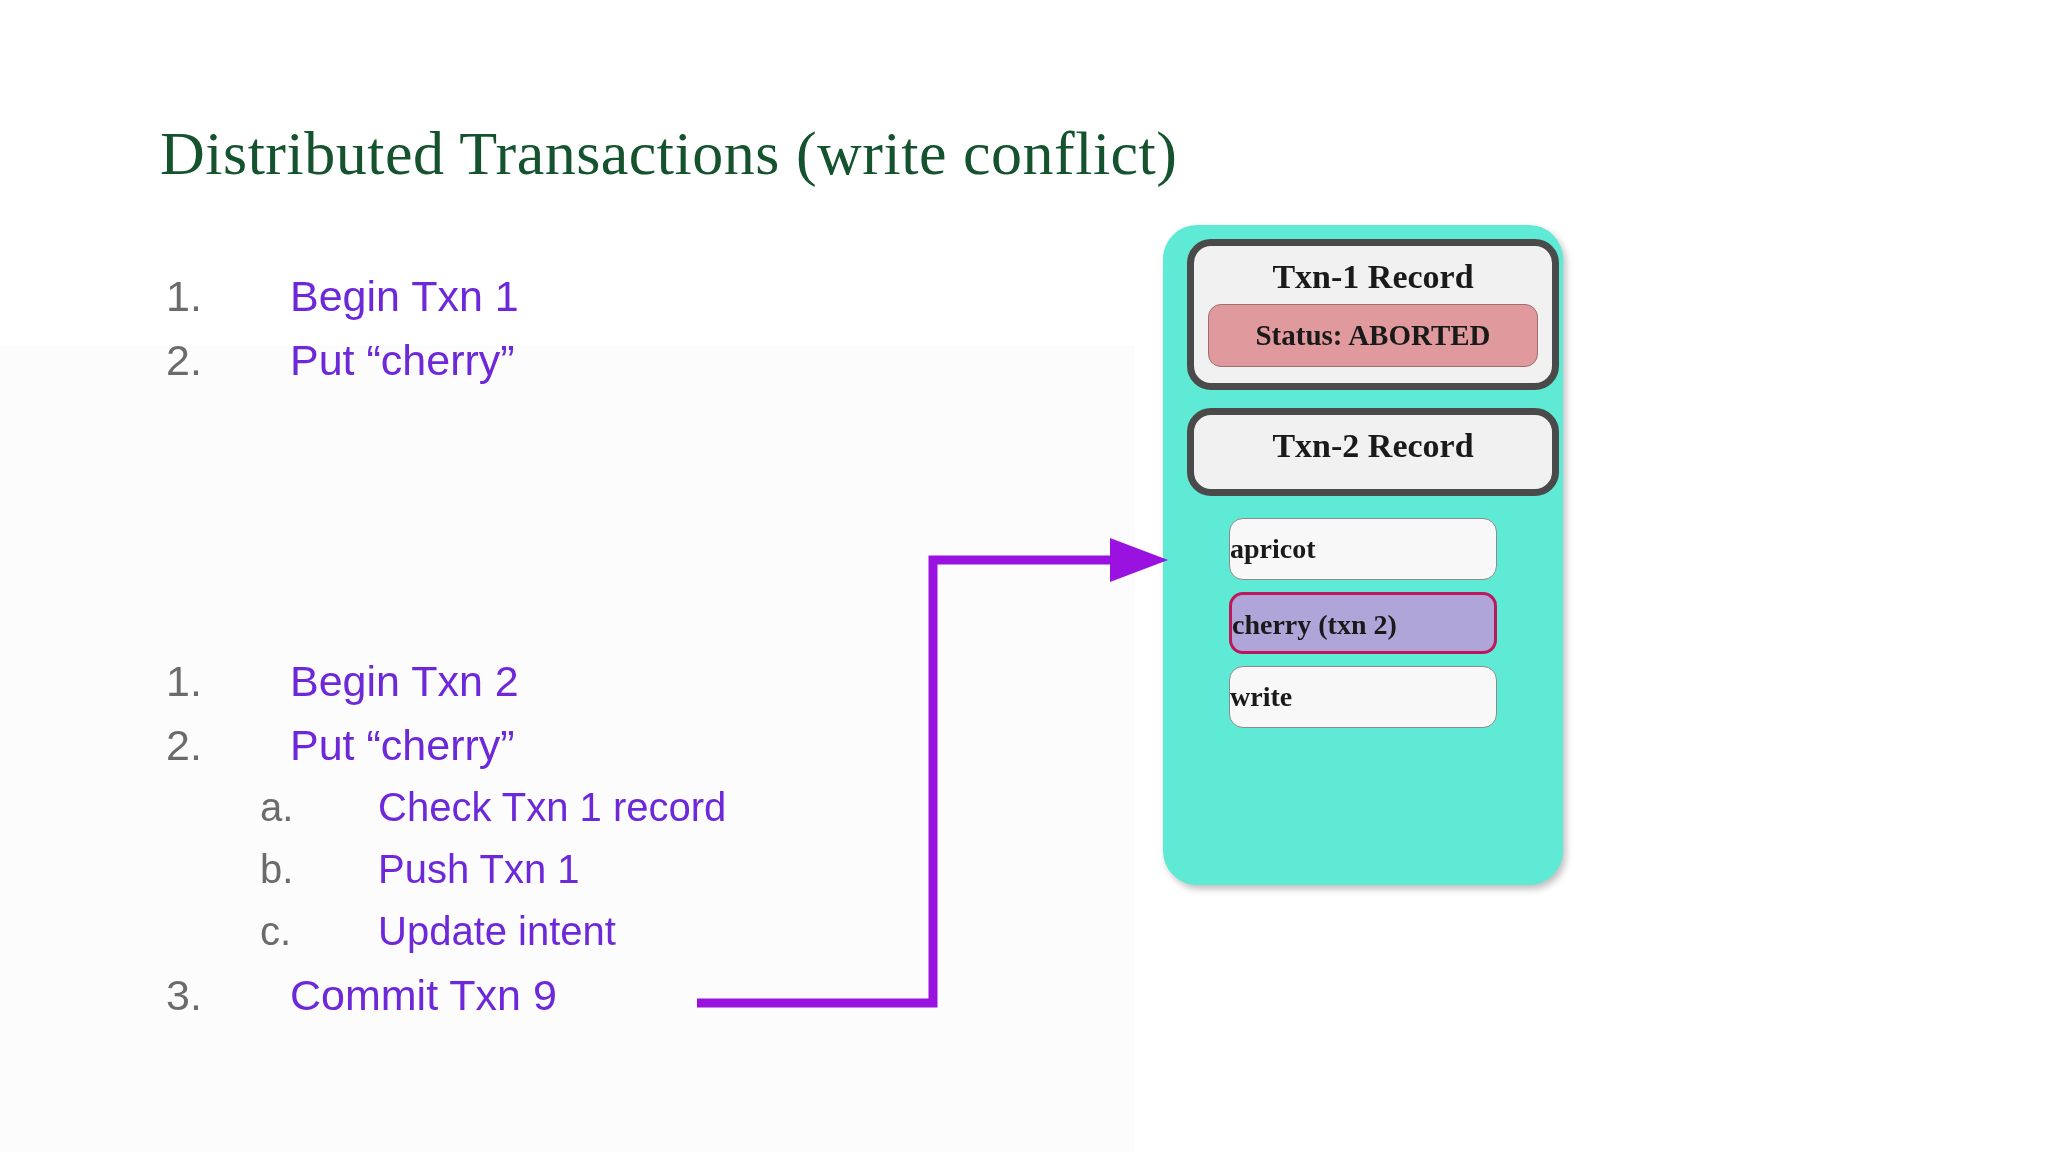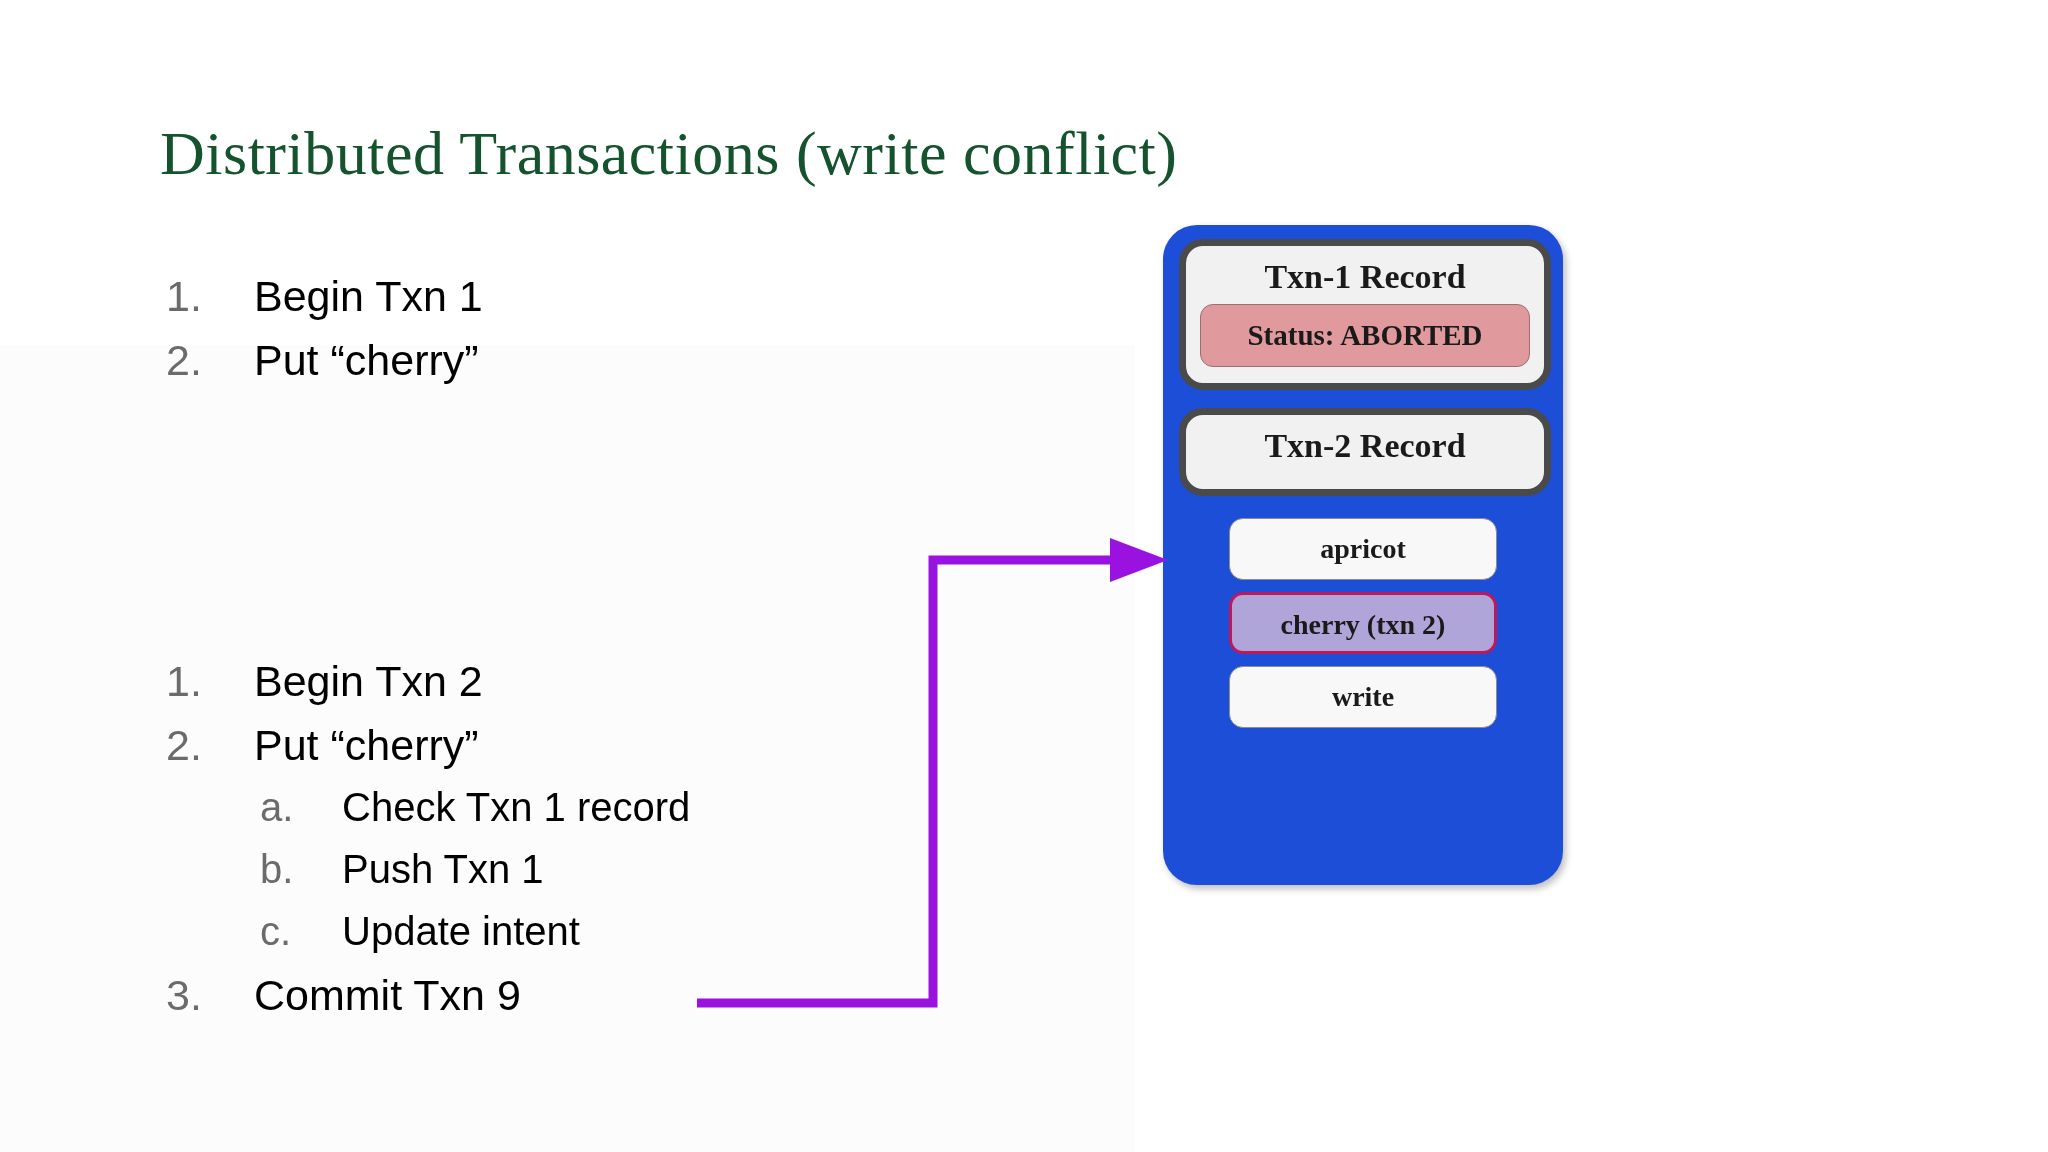--- a/index.html
+++ b/index.html
@@ -52,46 +52,47 @@
     white-space: nowrap;
   }
   .step-num {
     width: 88px;
     font-size: 43px;
     color: #6b6b6b;
     flex: 0 0 auto;
   }
   .step-text {
     font-size: 43px;
-    color: #000000;
+    color: #6d28d9;
+    margin-left: 36px;
   }
   .step-row.sub {
     padding-left: 94px;
     height: 62px;
   }
   .step-row.sub .step-num {
     width: 82px;
     font-size: 40px;
   }
   .step-row.sub .step-text {
     font-size: 40px;
   }
 
   
   .node-panel {
     position: absolute;
     left: 1163px;
     top: 225px;
     width: 400px;
     height: 660px;
-    background: #1d4ed8;
+    background: #5eead4;
     border-radius: 34px;
     box-shadow: 3px 4px 7px rgba(0,0,0,0.25);
     box-sizing: border-box;
-    padding: 14px 16px;
+    padding: 14px 24px;
   }
 
   .record-box {
     position: relative;
     margin: 0 auto 18px auto;
     width: 372px;
     box-sizing: border-box;
     background: #f1f1f1;
     border: 7px solid #4a4a4a;
     border-radius: 24px;
@@ -128,21 +129,21 @@
 
   .data-list {
     margin: 22px auto 0 auto;
     width: 268px;
   }
   .data-item {
     box-sizing: border-box;
     width: 268px;
     height: 62px;
     line-height: 60px;
-    text-align: center;
+    text-align: left;
     border-radius: 14px;
     font-family: "Liberation Serif", "DejaVu Serif", serif;
     font-weight: bold;
     font-size: 28px;
     color: #1a1a1a;
     margin-bottom: 12px;
     background: #f8f8f8;
     border: 1px solid #8c8c8c;
   }
   .data-item.highlight {

